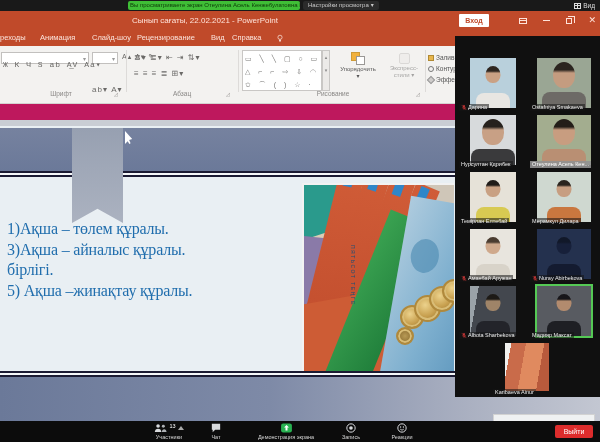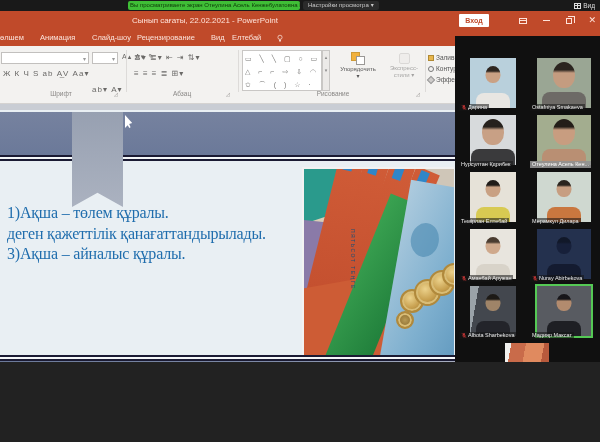--- a/index.html
+++ b/index.html
@@ -1,16 +1,16 @@
 <!DOCTYPE html>
 <html><head>
 <meta charset="utf-8">
 <style>
   html,body{margin:0;padding:0;background:#222;}
-  #app{position:relative;width:600px;height:362px;background:#be185d;overflow:hidden;
+  #app{position:relative;width:600px;height:442px;background:#be185d;overflow:hidden;
        font-family:"Liberation Sans",sans-serif;-webkit-font-smoothing:antialiased;}
   #app *{box-sizing:border-box;}
 
   
   #top-strip{position:absolute;left:0;top:0;width:600px;height:11px;background:#191919;z-index:9;}
   .share-banner{position:absolute;left:128px;top:1px;width:172px;height:9px;background:#3fbe36;
     border-radius:2px;color:#0d3a08;font-size:6px;line-height:9px;text-align:center;
     white-space:nowrap;overflow:hidden;padding:0 2px;}
   .view-settings{position:absolute;left:303px;top:1px;height:9px;background:#2b2b2b;border-radius:2px;
     color:#c9c9c9;font-size:6px;line-height:9px;padding:0 5px;white-space:nowrap;display:flex;gap:2px;align-items:center;}
@@ -57,21 +57,21 @@
   .arr-icon i:first-child{left:0;top:0;background:#f2b13c;border:1px solid #cf9a36;}
   .arr-icon i:last-child{left:5px;top:4px;background:#fff;border:1px solid #9a9896;}
   .qs-icon{width:11px;height:11px;margin:3px auto 1px;background:#eceae8;border:1px solid #c2c0be;border-radius:2px;}
   .dim{opacity:.5;}
   .rr{position:absolute;left:428px;height:9px;display:flex;align-items:center;gap:2px;font-size:6.5px;color:#555;white-space:nowrap;}
   .ico-fill{width:6px;height:6px;background:#e8b64c;border:1px solid #b08a34;}
   .ico-outline{width:6px;height:6px;border:1px solid #777;border-radius:50%;}
   .ico-effects{width:6px;height:6px;background:#cfcdcb;border:1px solid #999;transform:rotate(45deg);}
 
   
-  #slide-region{position:absolute;left:0;top:104px;width:600px;height:317px;background:#c9cdd4;z-index:1;}
+  #slide-region{position:absolute;left:0;top:120px;width:600px;height:317px;background:#c9cdd4;z-index:1;}
   #slide{position:absolute;left:0;top:6px;width:600px;height:302px;background:#e9eff3;}
   .band-top{position:absolute;left:0;top:2px;width:100%;height:43px;background:linear-gradient(#76829f,#6b7999);}
   .dblline{position:absolute;left:0;width:100%;height:6px;background:#f5f7f9;
     border-top:2px solid #1b1b33;border-bottom:2px solid #1b1b33;}
   .dbl1{top:45px;} .dbl2{top:245px;}
   .band-bot{position:absolute;left:0;top:251px;width:100%;height:50px;
     background:linear-gradient(90deg,#6b7999,#7e8aa7 45%,#aab0c1 78%,#c3c7d2);}
   .bookmark{position:absolute;left:72px;top:2px;width:51px;height:95px;
     background:linear-gradient(180deg,#97a0b1,#abb2c0);
     clip-path:polygon(0 0,100% 0,100% 100%,50% 85%,0 100%);
@@ -180,38 +180,38 @@
     <div class="signin">Вход</div>
     <div class="win-icons">
       <span class="ico-ribbon"></span>
       <span class="ico-min"></span>
       <span class="ico-restore"></span>
       <span class="ico-close">✕</span>
     </div>
   </div>
 
   <div id="tabs">
-    <span style="left:0">өлшем</span>
+    <span style="left:0">реходы</span>
     <span style="left:40px">Анимация</span>
     <span style="left:92px">Слайд-шоу</span>
     <span style="left:137px">Рецензирование</span>
     <span style="left:211px">Вид</span>
-    <span style="left:232px">Елтебай</span>
+    <span style="left:232px">Справка</span>
     <svg class="bulb" style="left:277px" width="6" height="9" viewBox="0 0 10 14">
       <circle cx="5" cy="5" r="3.5" fill="none" stroke="#fbe4dc" stroke-width="1.2"></circle>
       <rect x="3.5" y="9" width="3" height="3" fill="#fbe4dc"></rect>
     </svg>
   </div>
 
   <div id="ribbon">
 
     <div class="combo" style="left:1px;top:6px;width:88px;">▾</div>
     <div class="combo" style="left:92px;top:6px;width:26px;">▾</div>
     <span class="gly" style="left:122px;top:7px;font-size:7px;">А▴ А▾ ✎</span>
-    <span class="gly" style="left:3px;top:23px;">Ж К Ч S ab А̲V Аа▾</span>
+    <span class="gly" style="left:3px;top:14px;font-family:Liberation Mono, monospace;">Ж К Ч S ab А̲V Аа▾</span>
     <span class="gly" style="left:92px;top:39px;text-align:right;">ab▾ А▾</span>
     <div class="grp-label" style="left:0;width:122px;">Шрифт</div>
     <span class="launcher" style="left:114px;">◿</span>
     <div class="vdiv" style="left:126px;"></div>
 
     <span class="gly" style="left:134px;top:7px;">≣▾ ≣▾ ⇤ ⇥ ⇅▾</span>
     <span class="gly" style="left:134px;top:23px;">≡ ≡ ≡ ≣  ⊞▾</span>
     <div class="grp-label" style="left:128px;width:108px;">Абзац</div>
     <span class="launcher" style="left:226px;">◿</span>
     <div class="vdiv" style="left:238px;"></div>
@@ -255,22 +255,23 @@
   </div>
 
   <div id="slide-region">
     <div id="slide">
       <div class="band-top"></div>
       <div class="dblline dbl1"></div>
       <div class="bookmark"></div>
       <div class="cursor"></div>
       <div class="textblock">
         <div>1)Ақша – төлем құралы.</div>
-        <div>деген қажеттілік қанағаттандырылады.</div>
         <div>3)Ақша – айналыс құралы.</div>
+        <div>бірлігі.</div>
+        <div>5) Ақша –жинақтау құралы.</div>
       </div>
       <div class="money">
         <i class="m-beige"></i>
         <i class="m-teal"></i>
         <i class="m-purple"></i>
         <i class="m-red m-red1"></i>
         <i class="m-red m-red2"></i>
         <i class="m-red m-red3"></i>
         <i class="m-red m-red4"></i>
         <i class="m-redlow"></i>

